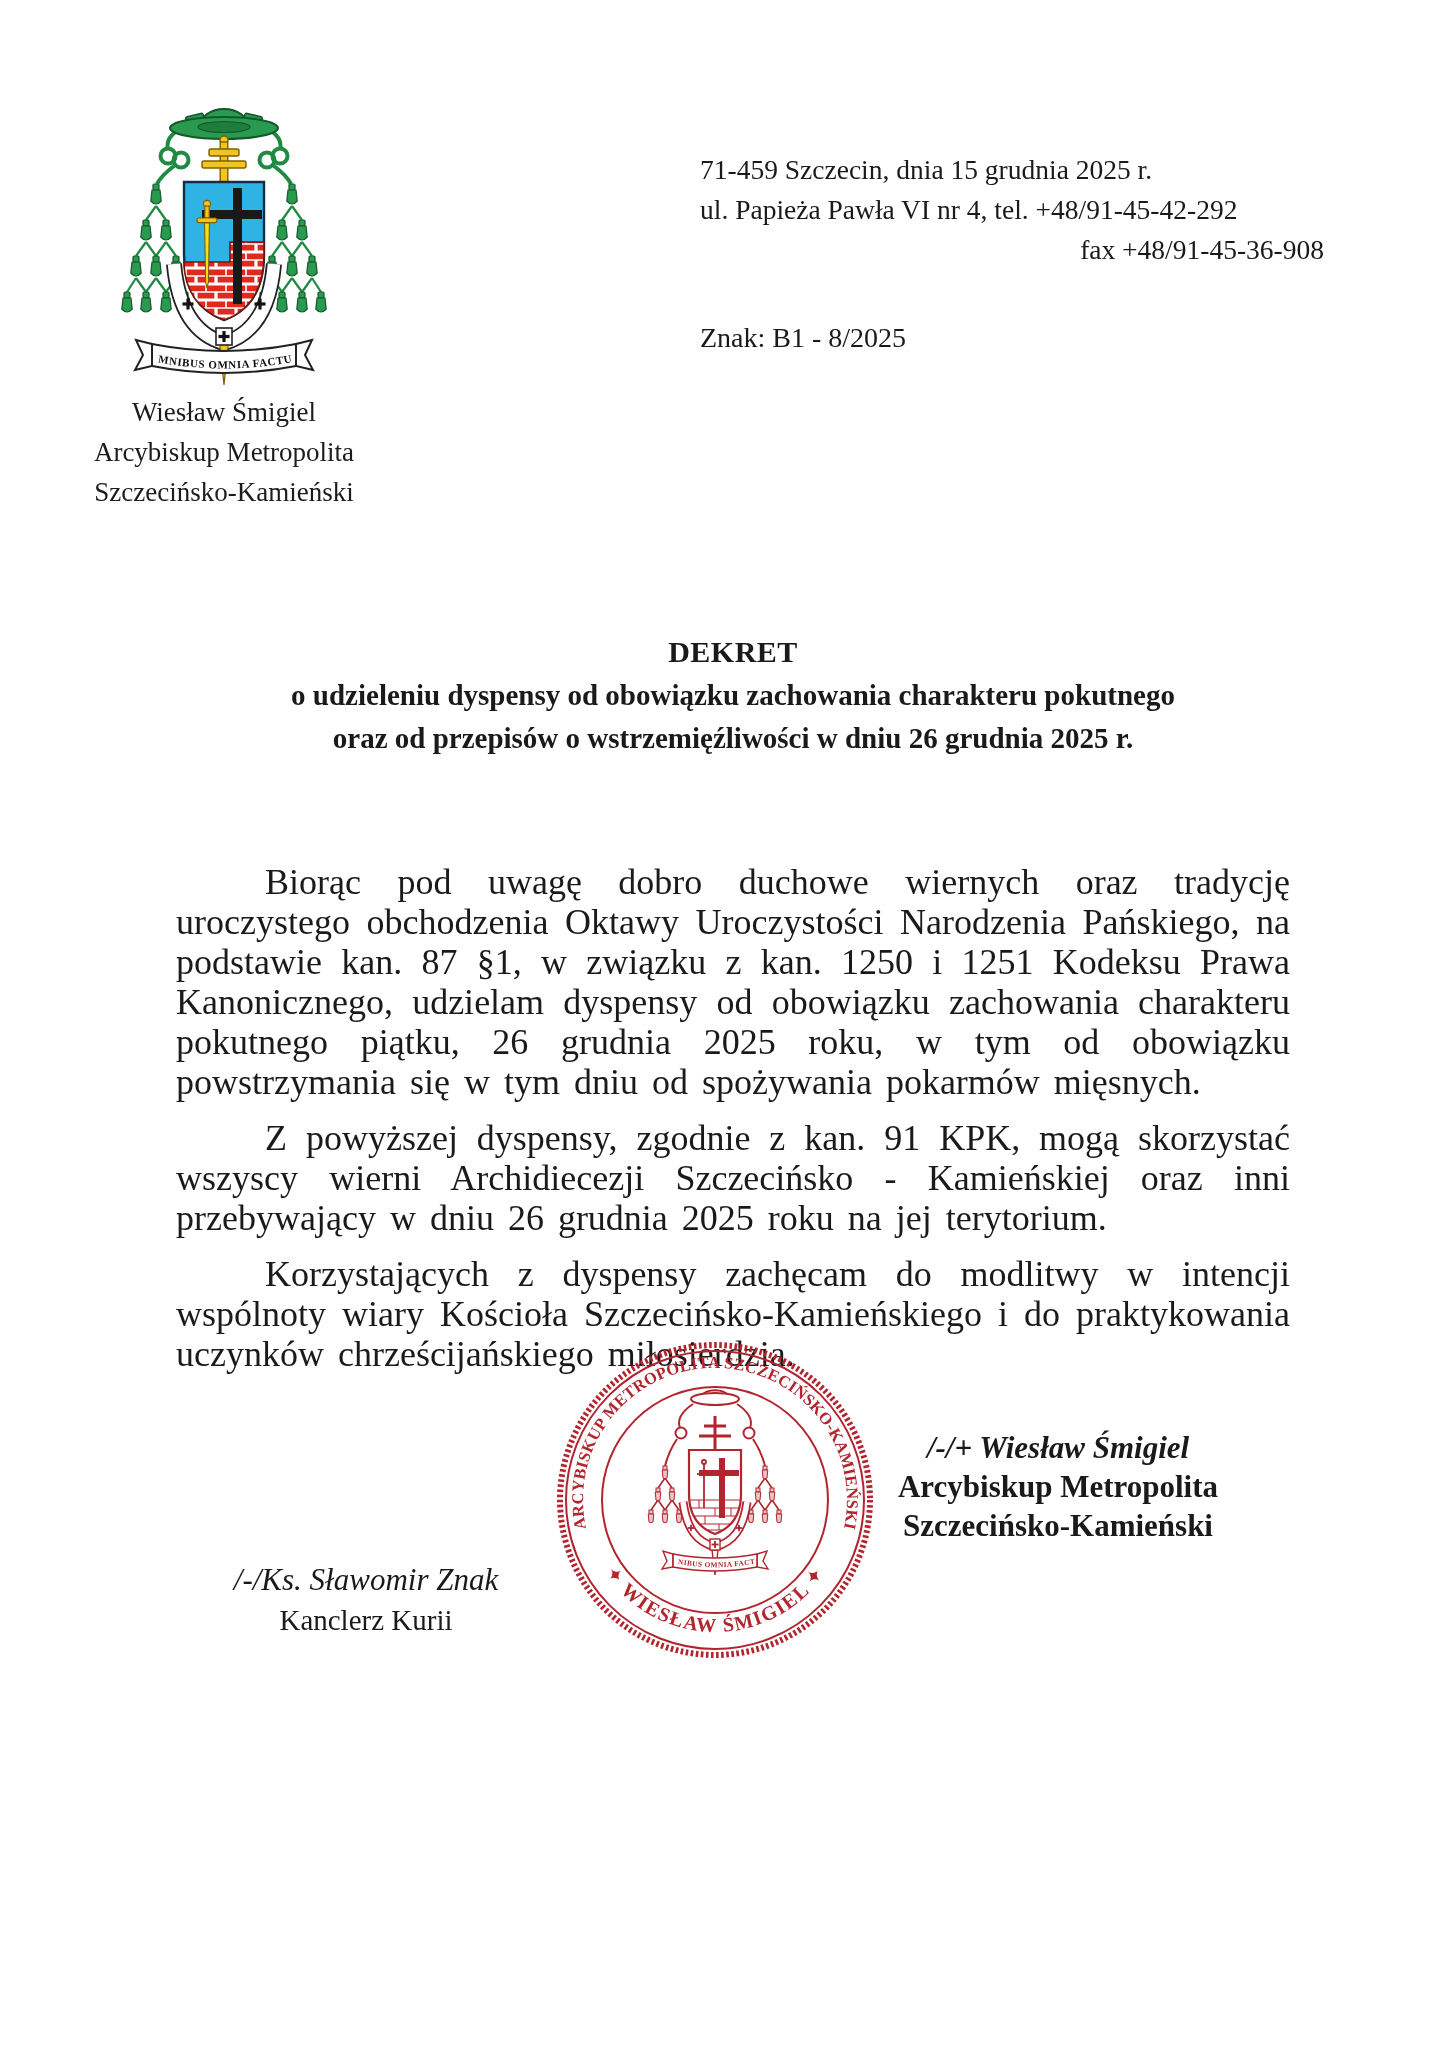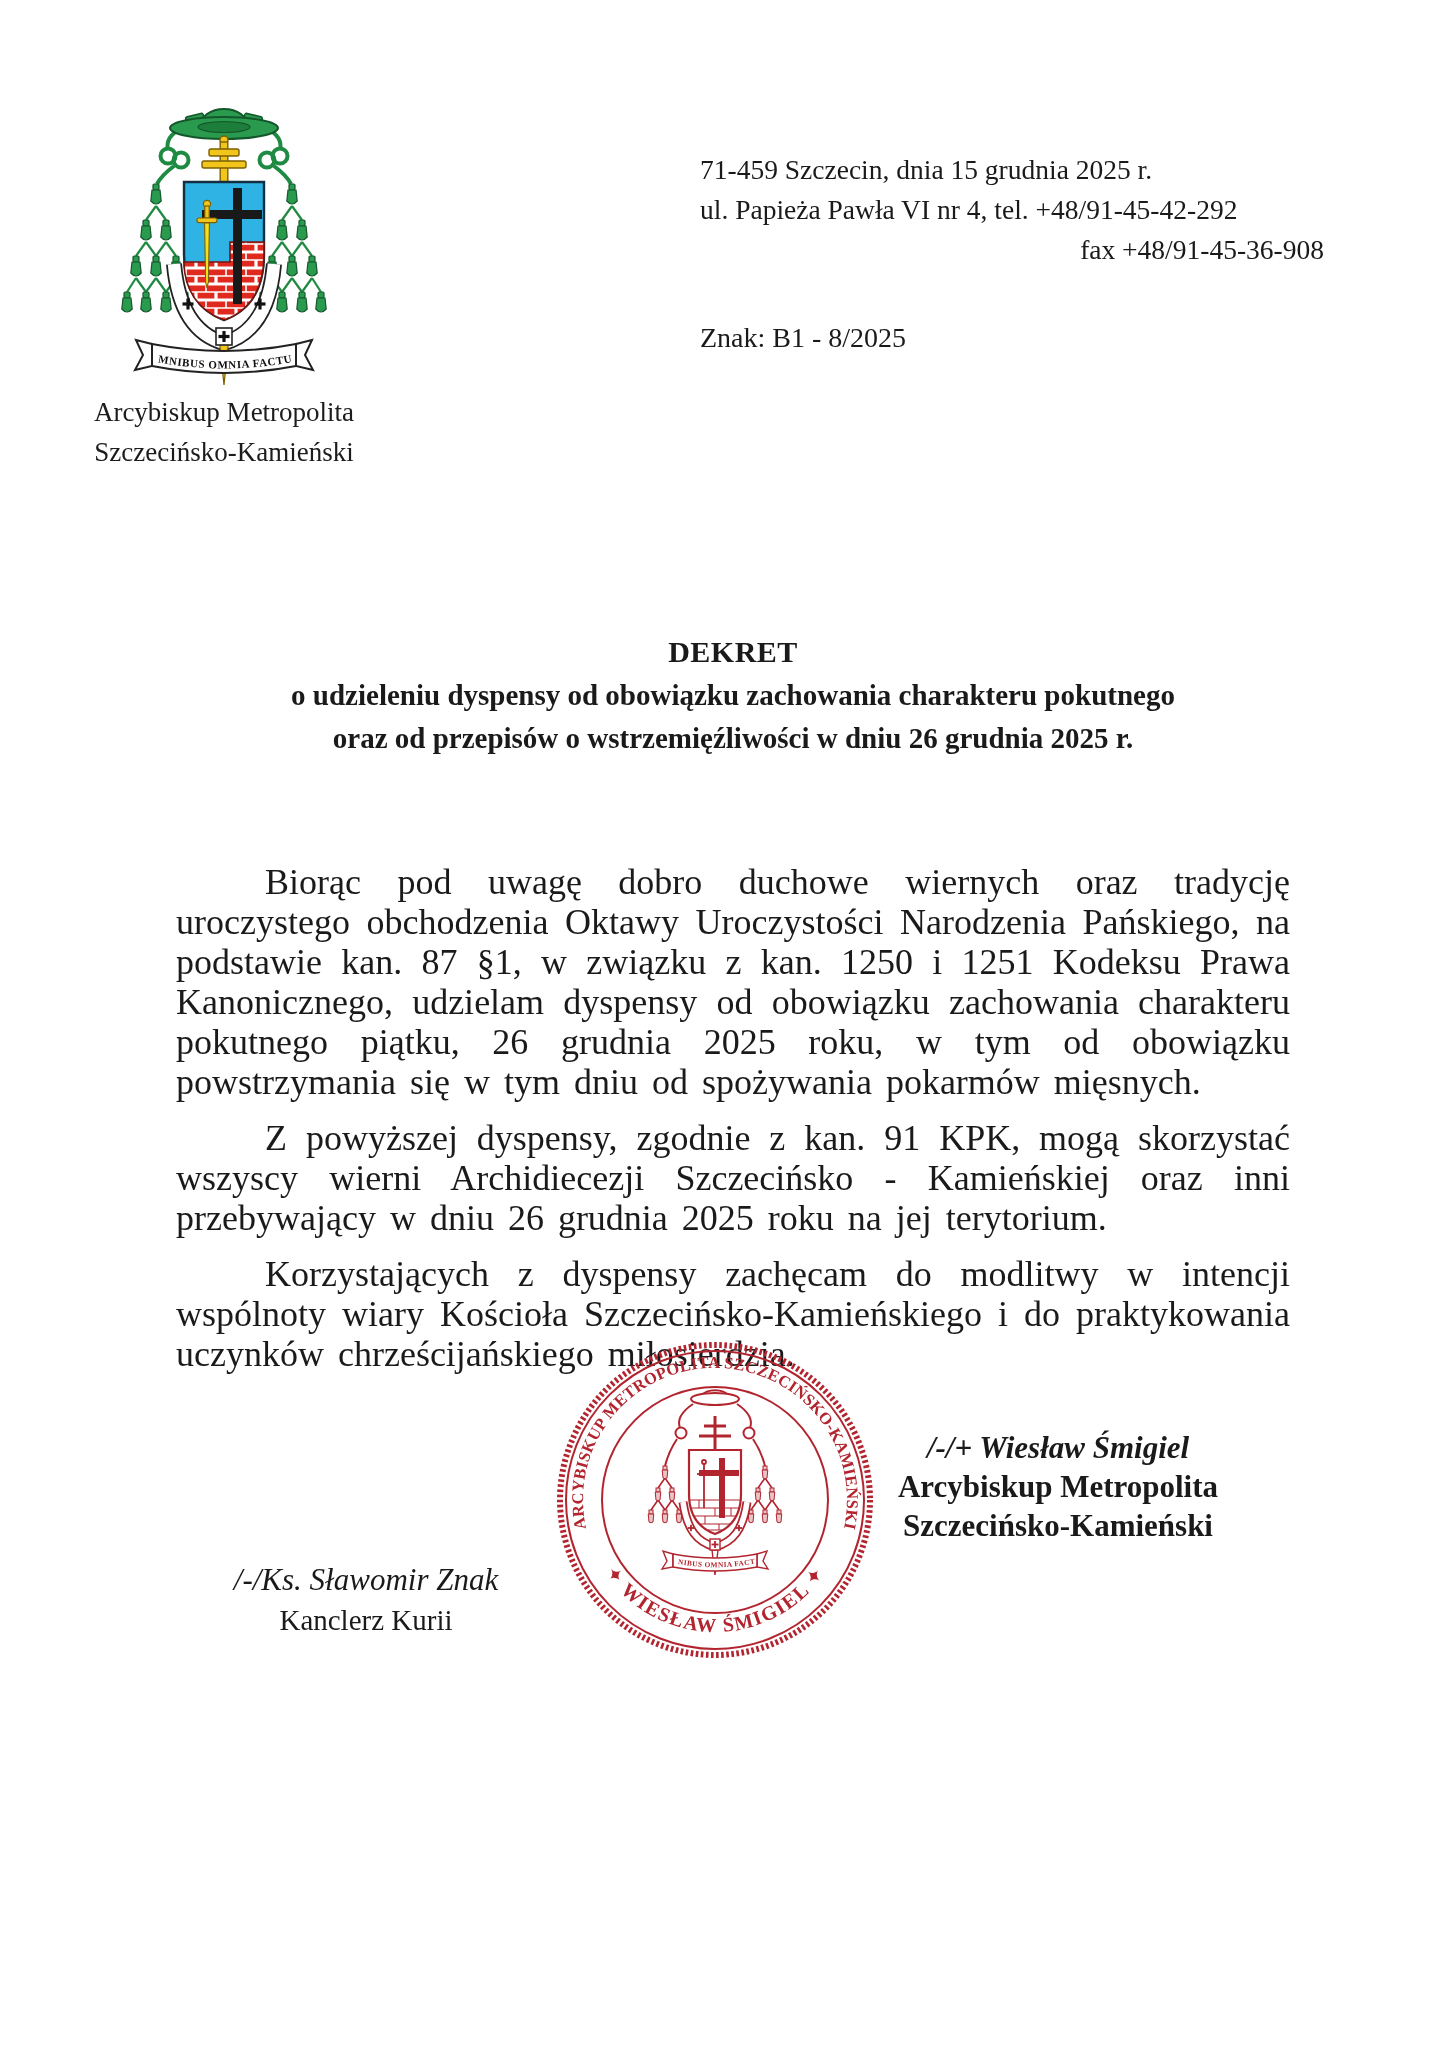--- a/index.html
+++ b/index.html
@@ -175,20 +175,21 @@
       <path d="M180,252 L196,248 L189,263 L197,278 L180,274 Z" fill="#ffffff" stroke="#222222" stroke-width="2"></path>
       <path d="M36,252 Q108,266 180,252 L180,274 Q108,288 36,274 Z" fill="#ffffff" stroke="#222222" stroke-width="2"></path>
       <path id="armsMottoArc" d="M40,270 Q108,283 176,270" fill="none"></path>
       <text font-size="11" letter-spacing="0.6" fill="#111111" font-weight="bold">
         <textPath href="#armsMottoArc" startOffset="50%" text-anchor="middle">OMNIBUS OMNIA FACTUS</textPath>
       </text>
     </g>
   </svg>
 
   <div class="arms-caption">
+    <div>Wiesław Śmigiel</div>
     <div>Arcybiskup Metropolita</div>
     <div>Szczecińsko-Kamieński</div>
   </div>
 
   <div class="address">
     <div>71-459 Szczecin, dnia 15 grudnia 2025 r.</div>
     <div>ul. Papieża Pawła VI nr 4, tel. +48/91-45-42-292</div>
     <div class="fax">fax +48/91-45-36-908</div>
   </div>
   <div class="znak">Znak: B1 - 8/2025</div>

